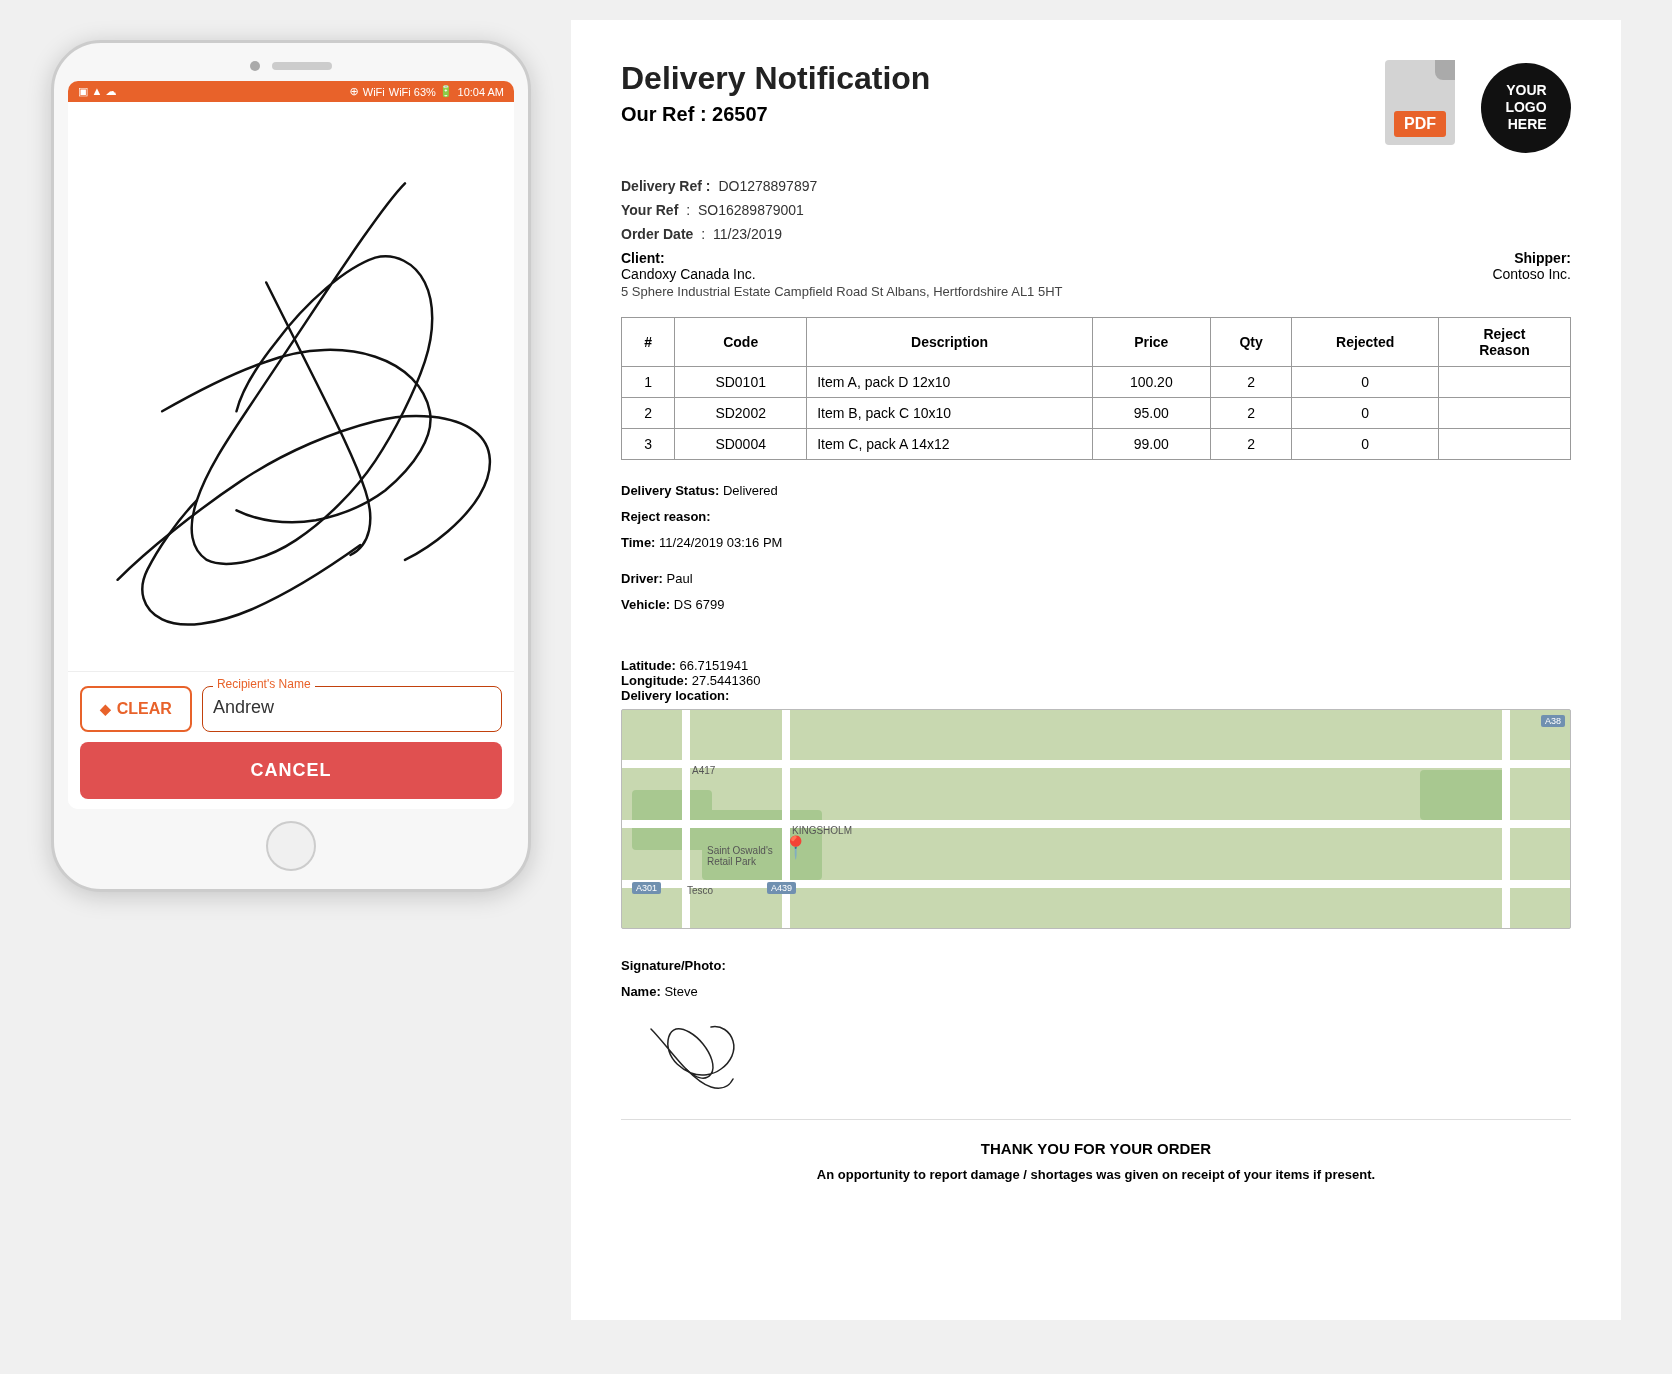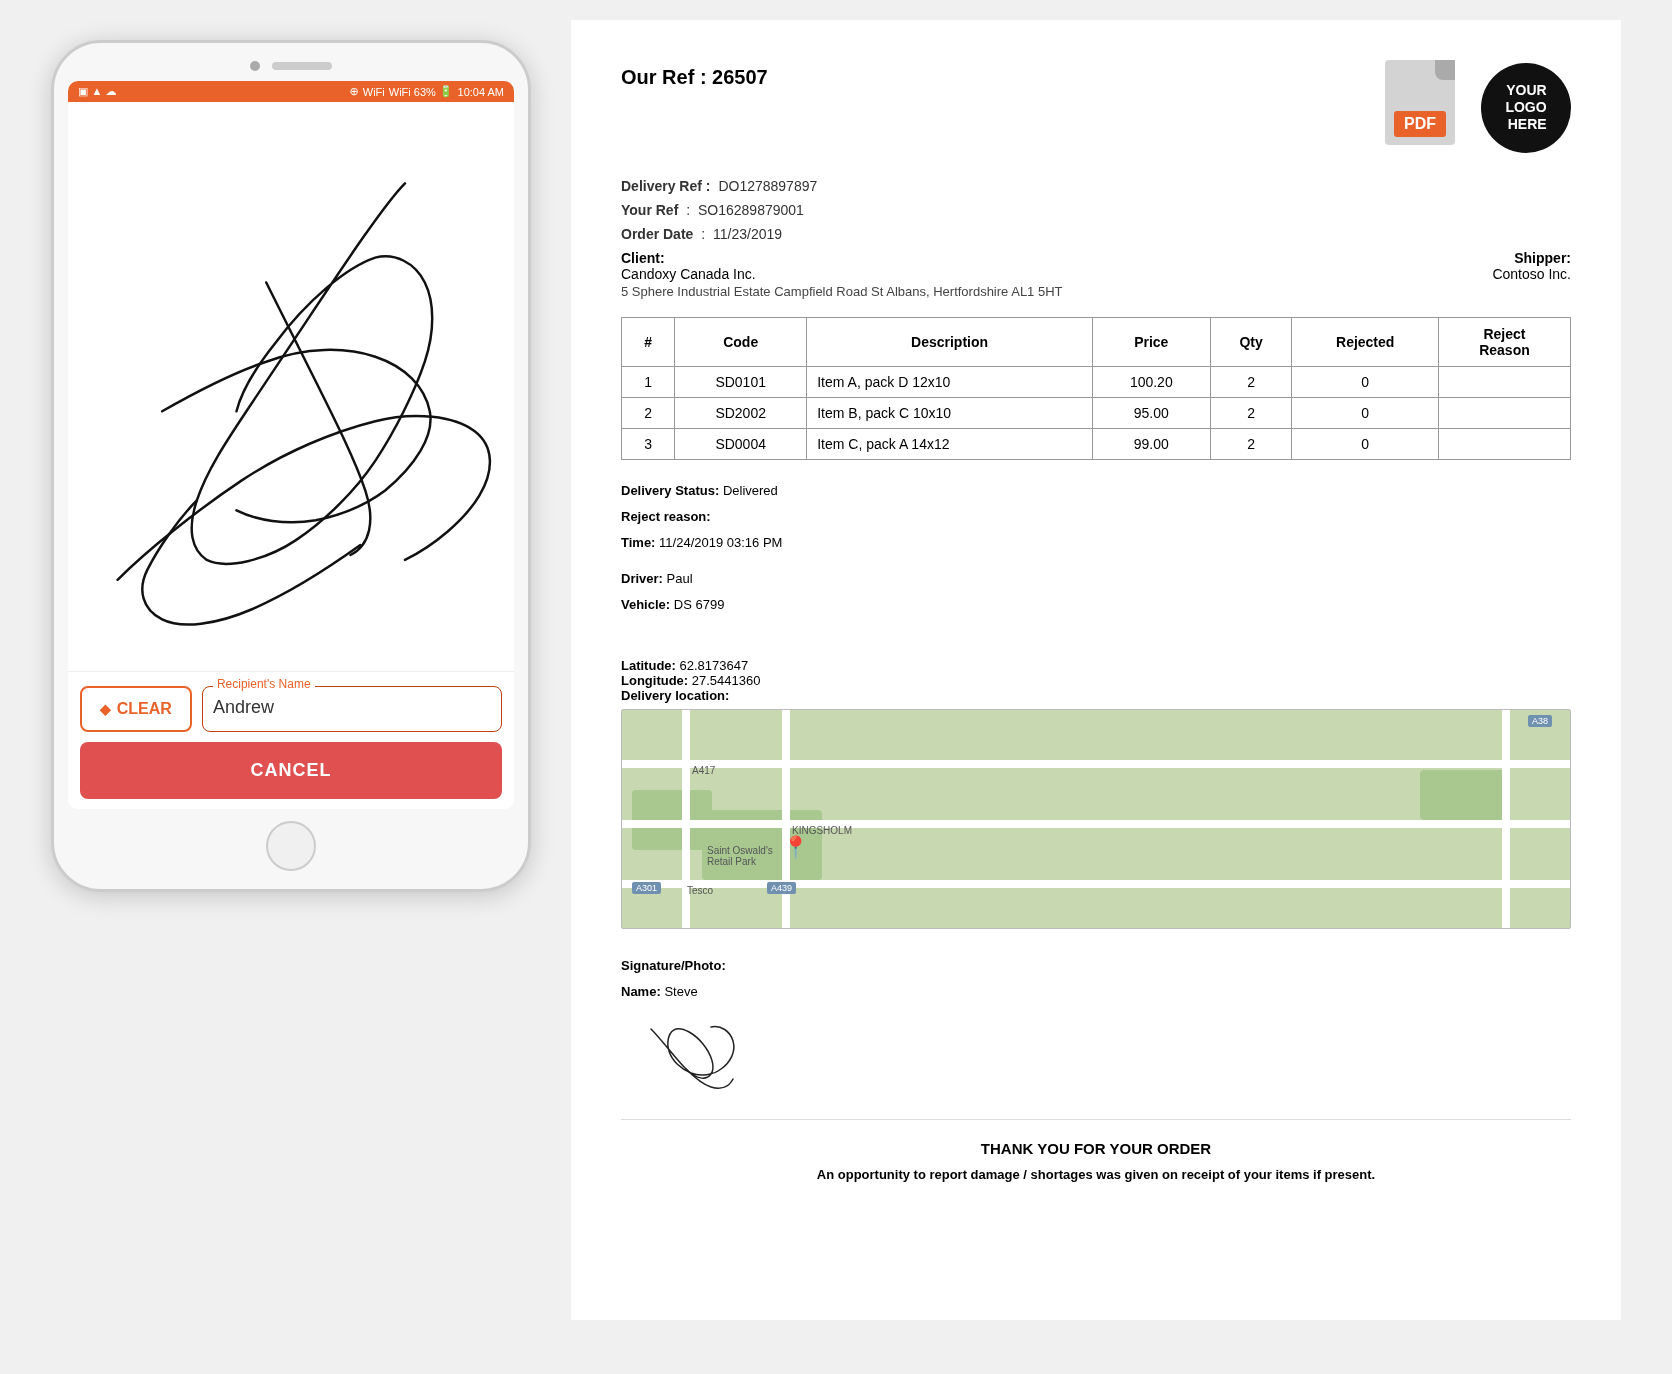--- a/index.html
+++ b/index.html
@@ -435,20 +435,21 @@
     <div class="phone-home-button">
       <div class="home-btn-circle"></div>
     </div>
   </div>
 </div>
 
 <div class="document">
 
   <div class="doc-header">
     <div>
+      <div class="doc-title">Delivery Notification</div>
       <div class="doc-ref">Our Ref : 26507</div>
     </div>
     <div class="doc-header-right">
       <div class="pdf-icon-wrapper">
         <div class="pdf-icon">
           <div class="pdf-icon-body">
             <span class="pdf-label">PDF</span>
           </div>
         </div>
       </div>
@@ -547,21 +548,21 @@
         <span>Paul</span>
       </div>
       <div>
         <span class="info-bold">Vehicle:</span>
         <span>DS 6799</span>
       </div>
     </div>
     <div class="delivery-info-right">
       <div>
         <span class="info-bold">Latitude:</span>
-        <span>62.8173647</span>
+        <span>66.7151941</span>
       </div>
       <div>
         <span class="info-bold">Longitude:</span>
         <span>27.5441360</span>
       </div>
       <div>
         <span class="info-bold">Delivery location:</span>
       </div>
 
       <div class="map-placeholder">
@@ -578,21 +579,21 @@
         <div class="map-road-v" style="left:160px;top:0;bottom:0;"></div>
         <div class="map-road-v" style="right:60px;top:0;bottom:0;"></div>
 
         <span class="map-label" style="top:55px;left:70px;">A417</span>
         <span class="map-label" style="top:115px;left:170px;">KINGSHOLM</span>
         <span class="map-label" style="top:135px;left:85px;">Saint Oswald's<br>Retail Park</span>
         <span class="map-label" style="top:175px;left:65px;">Tesco</span>
 
         <span class="map-a-badge" style="top:172px;left:10px;">A301</span>
         <span class="map-a-badge" style="top:172px;left:145px;">A439</span>
-        <span class="map-a-badge" style="top:5px;right:18px;">A38</span>
+        <span class="map-a-badge" style="top:5px;right:5px;">A38</span>
 
         <div class="map-pin" style="left:160px;top:125px;">📍</div>
       </div>
     </div>
   </div>
 
   <div class="name-sig-section">
     <div>
       <span class="info-bold">Signature/Photo:</span>
     </div>

